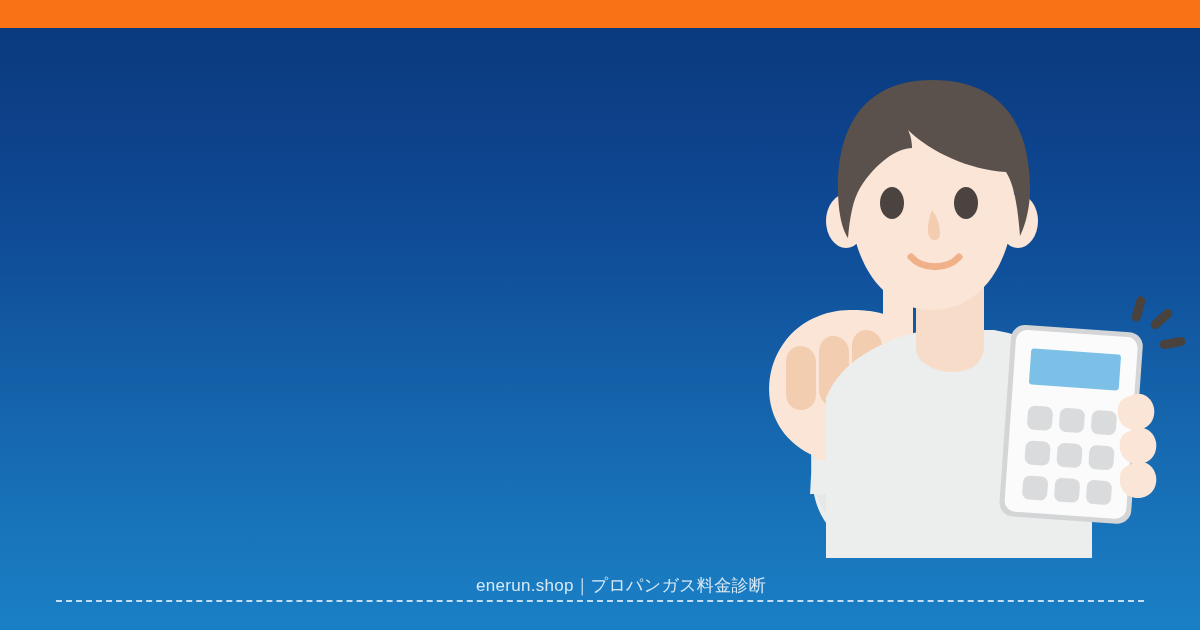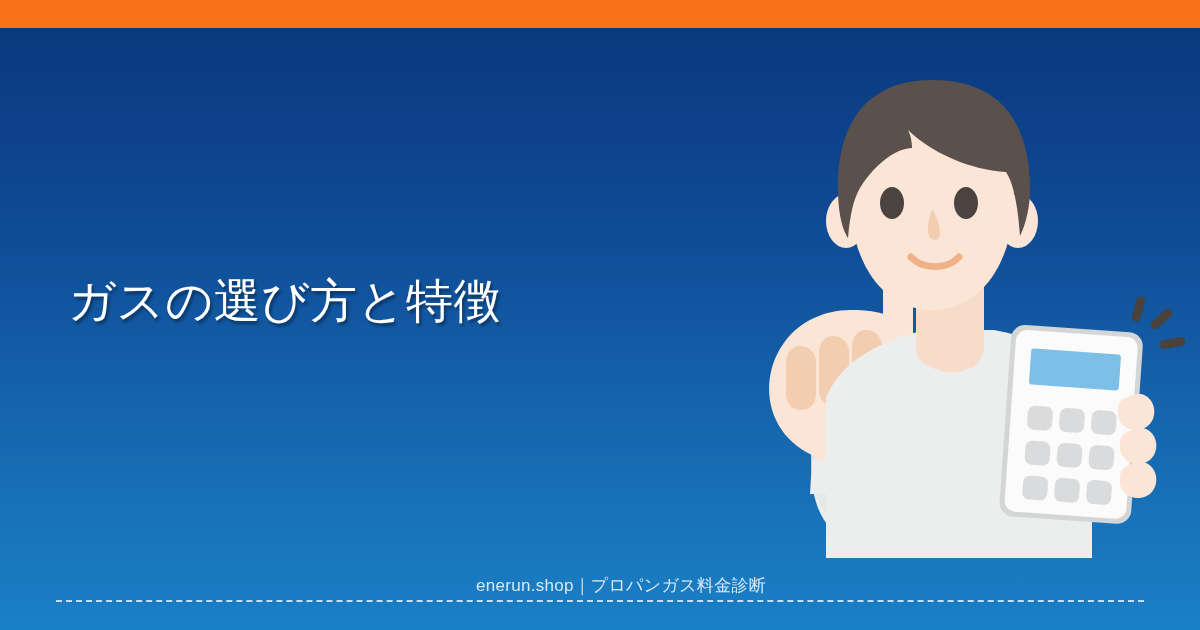--- a/index.html
+++ b/index.html
@@ -111,21 +111,20 @@
 </style>
 </head>
 <body>
 
 <div class="og-card">
 
   <div class="top-bar"></div>
 
   <div class="bg"></div>
 
-  <div class="headline">ガスの選び方と特徴</div>
 
   <div class="illustration">
     <svg viewBox="0 0 560 480" xmlns="http://www.w3.org/2000/svg">
 
       <g>
         <path d="M196,300
                  C196,300 182,320 176,350
                  C168,392 170,430 192,452
                  C214,474 258,478 286,462
                  C306,450 316,432 318,414

